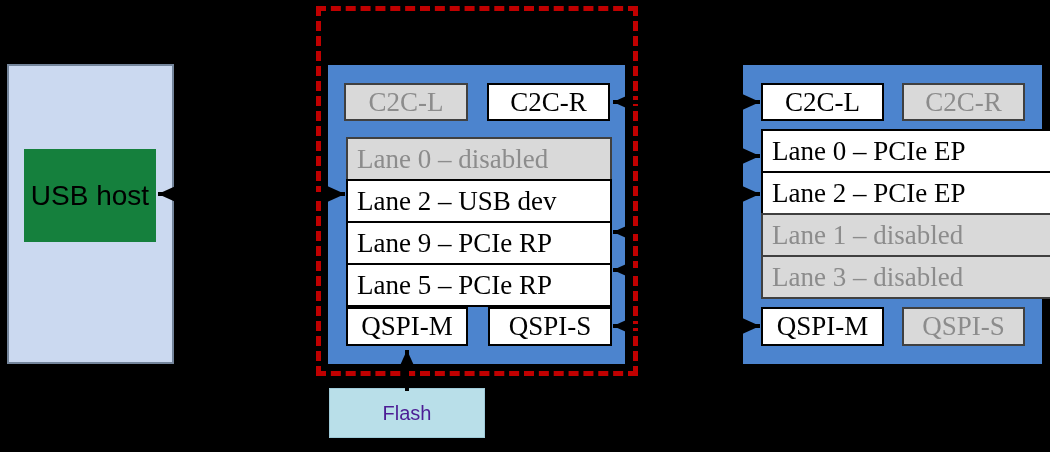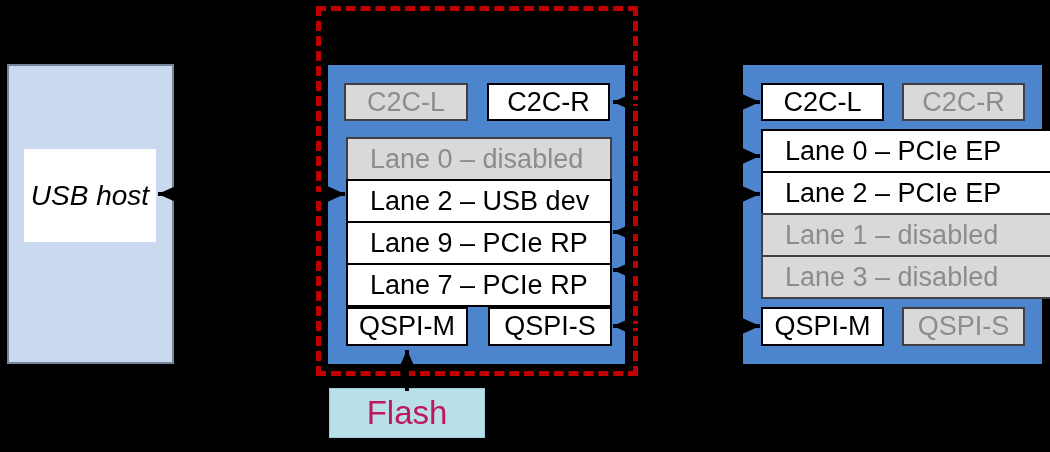--- a/index.html
+++ b/index.html
@@ -12,51 +12,51 @@
   }
   .abs{position:absolute;box-sizing:border-box;}
 
   
   .usb-host-box{
     left:7px;top:64px;width:167px;height:300px;
     background:#CBD9F0;border:2px solid #74859B;
   }
   .usb-host-inner{
     left:24px;top:149px;width:132px;height:93px;
-    background:#ffffff;
+    background:#15803d;
     display:flex;align-items:center;justify-content:center;text-align:center;
-    font-size:28px;line-height:35px;color:#000;font-style:italic;
+    font-size:28px;line-height:35px;color:#000;
   }
   .soc{background:#4C84CE;}
   .soc-left{left:328px;top:65px;width:297px;height:299px;}
   .soc-right{left:743px;top:65px;width:299px;height:299px;}
 
   .red-dashed{
     left:316px;top:6px;width:322px;height:370px;
     border:5px dashed #C00000;
   }
 
   
   .cell{
     background:#FFFFFF;border:2px solid #000;color:#000;
     display:flex;align-items:center;justify-content:center;
-    font-size:27px;line-height:1;white-space:nowrap;overflow:hidden;
+    font-size:27px;line-height:1;white-space:nowrap;overflow:hidden;font-family:Liberation Serif, serif;
   }
   .cell.disabled{
     background:#D9D9D9;border-color:#404040;color:#8C8C8C;
   }
-  .lane-row{justify-content:flex-start;padding-left:22px;height:40px;}
+  .lane-row{justify-content:flex-start;padding-left:9px;height:40px;}
   .lane-row + .lane-row{margin-top:-2px;}
   .lane-stack{display:block;}
 
   .flash-box{
     left:329px;top:388px;width:156px;height:50px;
     background:#B9DFE9;border:1px solid #9FCBD9;
     display:flex;align-items:center;justify-content:center;
-    font-size:33px;color:#be185d;
+    font-size:20px;color:#4c1d95;
   }
 
   .arrow-overlay{
     left:0;top:0;width:1050px;height:452px;
     pointer-events:none;
   }
 </style>
 </head>
 <body>
 
@@ -67,21 +67,21 @@
 
   <div class="abs soc soc-left"></div>
 
   <div class="abs cell disabled" style="left:344px;top:83px;width:124px;height:38px;">C2C-L</div>
   <div class="abs cell" style="left:487px;top:83px;width:123px;height:38px;">C2C-R</div>
 
   <div class="abs lane-stack" style="left:346px;top:137px;width:266px;">
     <div class="cell lane-row disabled">Lane 0 – disabled</div>
     <div class="cell lane-row">Lane 2 – USB dev</div>
     <div class="cell lane-row">Lane 9 – PCIe RP</div>
-    <div class="cell lane-row">Lane 7 – PCIe RP</div>
+    <div class="cell lane-row">Lane 5 – PCIe RP</div>
   </div>
 
   <div class="abs cell" style="left:346px;top:307px;width:122px;height:39px;">QSPI-M</div>
   <div class="abs cell" style="left:488px;top:307px;width:124px;height:39px;">QSPI-S</div>
 
   <div class="abs soc soc-right"></div>
 
   <div class="abs cell" style="left:761px;top:83px;width:123px;height:38px;">C2C-L</div>
   <div class="abs cell disabled" style="left:902px;top:83px;width:123px;height:38px;">C2C-R</div>
 

